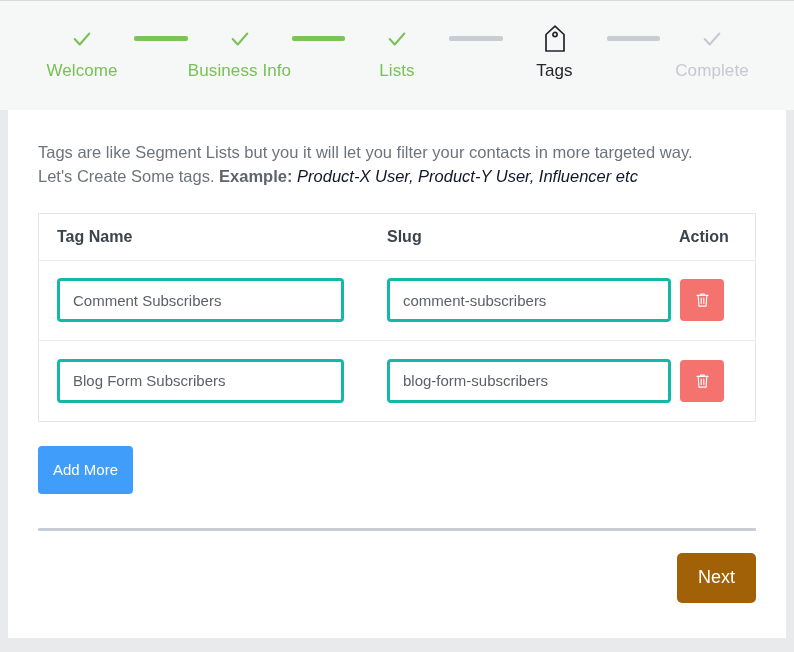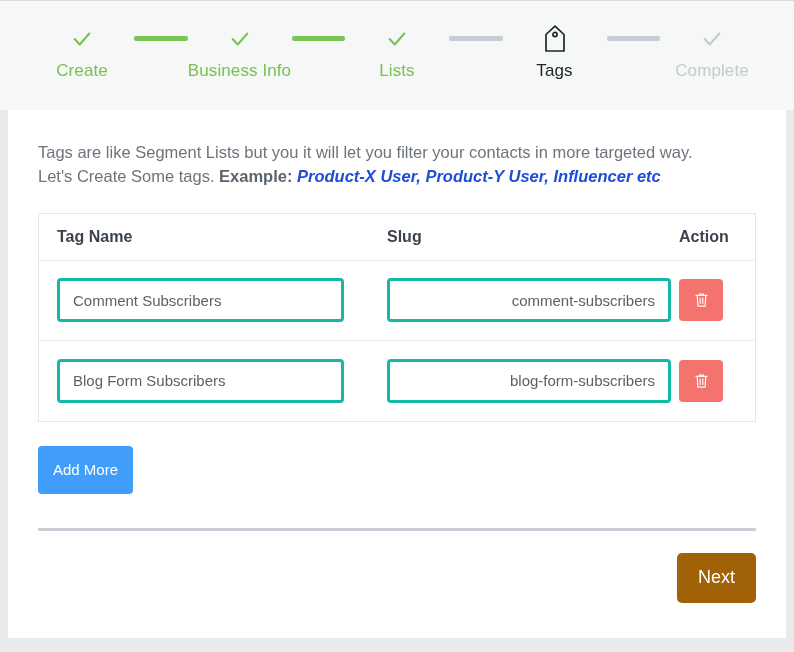--- a/index.html
+++ b/index.html
@@ -87,21 +87,21 @@
     letter-spacing: -0.2px;
   }
   .page-desc {
     font-size: 16.5px;
     color: #6d747c;
     line-height: 1.48;
     margin: 0 0 24px 0;
     max-width: 740px;
   }
   .page-desc .lead-bold { font-weight: bold; color: #5c646d; }
-  .page-desc .lead-bold-italic { font-weight: bold; font-style: italic; color: #1d4ed8; }
+  .page-desc .lead-bold-italic { font-weight: normal; font-style: italic; color: #0f172a; }
 
   
   .tag-table {
     border: 1px solid #e3e6ea;
     border-radius: 0;
     overflow: hidden;
     background: #fff;
   }
   .tag-row {
     display: flex;
@@ -112,42 +112,42 @@
   .tag-row.head {
     height: 47px;
     padding: 0 18px;
   }
   .tag-row.body {
     height: 80px;
     padding: 0 18px;
   }
   .col-name  { flex: 0 0 330px; }
   .col-slug  { flex: 0 0 292px; }
-  .col-action{ flex: 1 1 auto; display: flex; justify-content: flex-start; padding-right: 12px; }
+  .col-action{ flex: 1 1 auto; display: flex; justify-content: center; padding-right: 12px; }
 
   .th {
     font-size: 16px;
     font-weight: bold;
     color: #3b434d;
   }
   .col-action .th { text-align: right; }
 
   .text-input {
     width: 287px;
     height: 44px;
     border: 3px solid #14b8a6;
     border-radius: 4px;
     padding: 0 13px;
     font-size: 15px;
     color: #5b6168;
     font-family: "Liberation Sans", sans-serif;
     background: #fff;
     outline: none;
   }
-  .col-slug .text-input { width: 284px; text-align: right; }
+  .col-slug .text-input { width: 284px; }
 
   .btn-delete {
     width: 44px;
     height: 42px;
     background: #f4736f;
     border: none;
     border-radius: 4px;
     cursor: pointer;
     display: flex;
     align-items: center;
@@ -201,21 +201,21 @@
 
 <div class="wizard-header">
   <div class="stepper">
 
     <div class="step done">
       <div class="step-icon">
         <svg class="check-glyph" viewBox="0 0 24 24" fill="none" stroke="#78c153" stroke-width="2.2" stroke-linecap="round" stroke-linejoin="round">
             <polyline points="4,12 9.5,18 20,6"></polyline>
           </svg>
       </div>
-      <div class="step-label">Create</div>
+      <div class="step-label">Welcome</div>
     </div>
 
     <div class="connector green"></div>
 
     <div class="step done">
       <div class="step-icon">
         <svg class="check-glyph" viewBox="0 0 24 24" fill="none" stroke="#78c153" stroke-width="2.2" stroke-linecap="round" stroke-linejoin="round">
             <polyline points="4,12 9.5,18 20,6"></polyline>
           </svg>
       </div>

